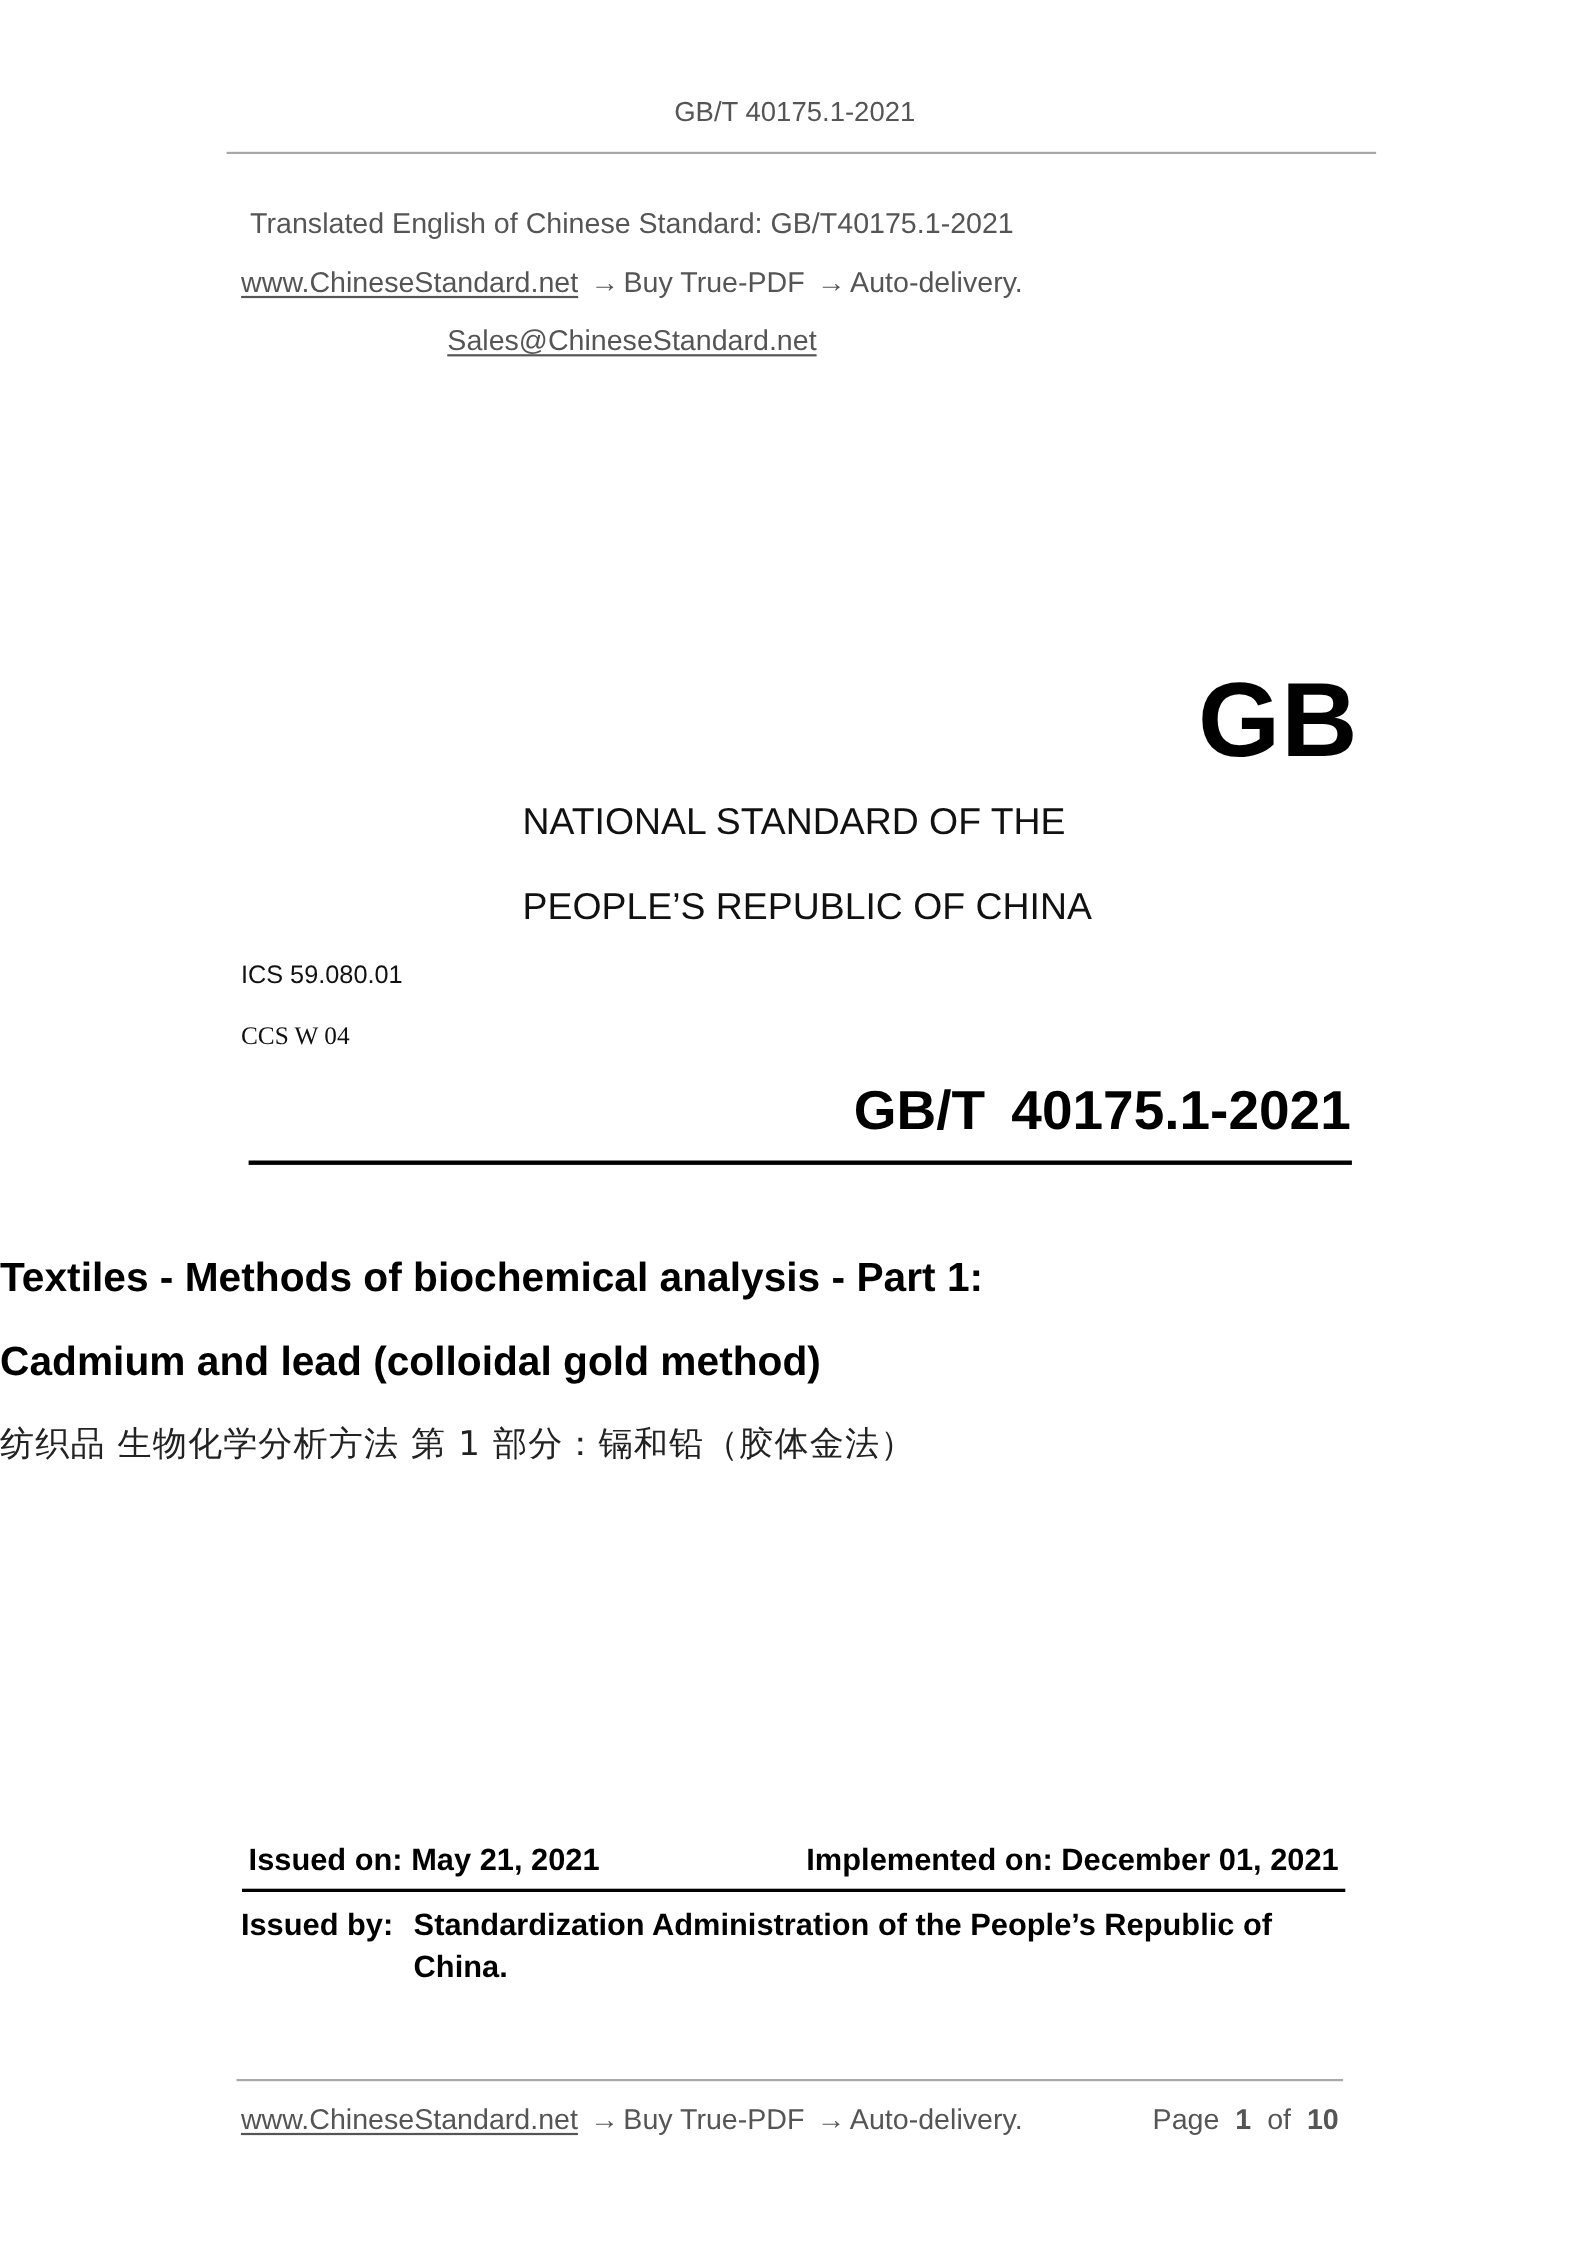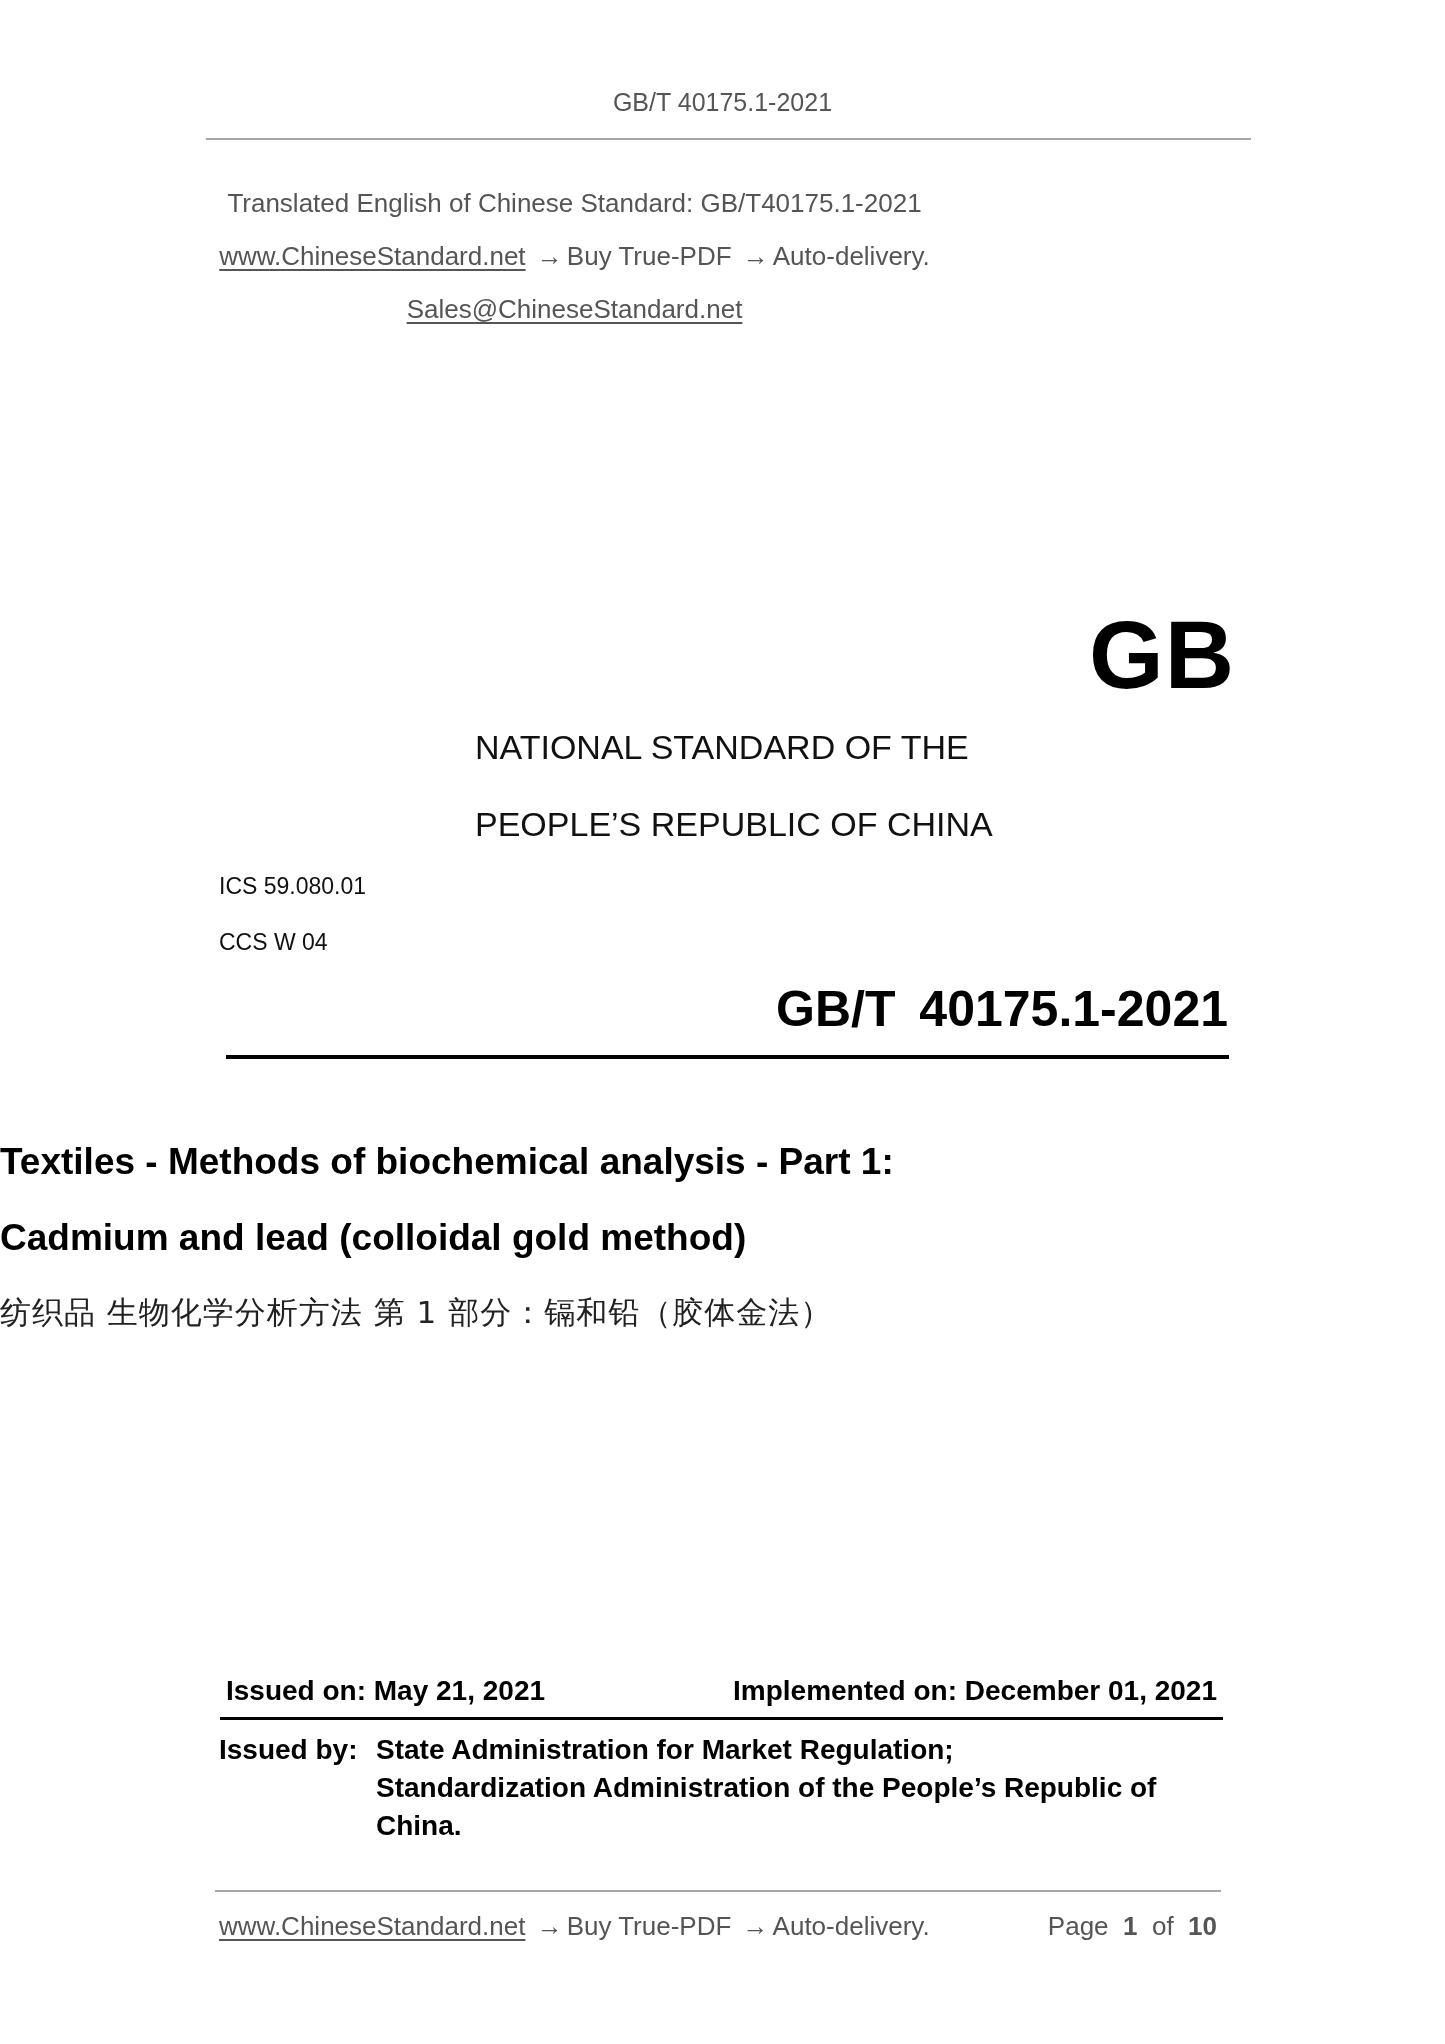--- a/index.html
+++ b/index.html
@@ -77,37 +77,36 @@
 <div class="abs notice" style="top:294px;">
   <a>Sales@ChineseStandard.net</a>
 </div>
 
 <div class="abs gb-mark">GB</div>
 
 <div class="abs nat" style="top:728px;">NATIONAL STANDARD OF THE</div>
 <div class="abs nat" style="top:805px;">PEOPLE’S REPUBLIC OF CHINA</div>
 
 <div class="abs cls" style="top:873px;">ICS 59.080.01</div>
-<div class="abs cls" style="top:929px;">CCS W 04</div>
+<div class="abs cls" style="top:929px;font-family:Liberation Serif, serif;">CCS W 04</div>
 
 <div class="abs std-no">GB/T  40175.1-2021</div>
 <div class="hr-thick" style="left:226px; width:1003px; top:1055px;"></div>
 
 <div class="abs title-en" style="top:1141px;">Textiles - Methods of biochemical analysis - Part 1:</div>
 <div class="abs title-en" style="top:1217px;">Cadmium and lead (colloidal gold method)</div>
 <div class="abs title-cn" style="top:1292px;">纺织品  生物化学分析方法  第 1 部分：镉和铅（胶体金法）</div>
 
 <div class="abs dates" style="left:226px; top:1675px;">Issued on: May 21, 2021</div>
 <div class="abs dates" style="right:228px; top:1675px;">Implemented on: December 01, 2021</div>
 <div class="hr-thick" style="left:220px; width:1003px; top:1717px; height:3px;"></div>
 
 <div class="abs issued-by" style="left:219px; top:1731px; width:1010px; height:120px;">
   <span class="label">Issued by:</span>
   <div class="lines">
-    <div>State Administration for Market Regulation;</div>
     <div>Standardization Administration of the People’s Republic of</div>
     <div>China.</div>
   </div>
 </div>
 
 <div class="hr-thin" style="left:215px; width:1006px; top:1890px;"></div>
 <div class="abs footer" style="left:219px; top:1911px;">
   <a>www.ChineseStandard.net</a>
   <span class="arrow">→</span><span>Buy True-PDF</span>
   <span class="arrow">→</span><span>Auto-delivery.</span>

